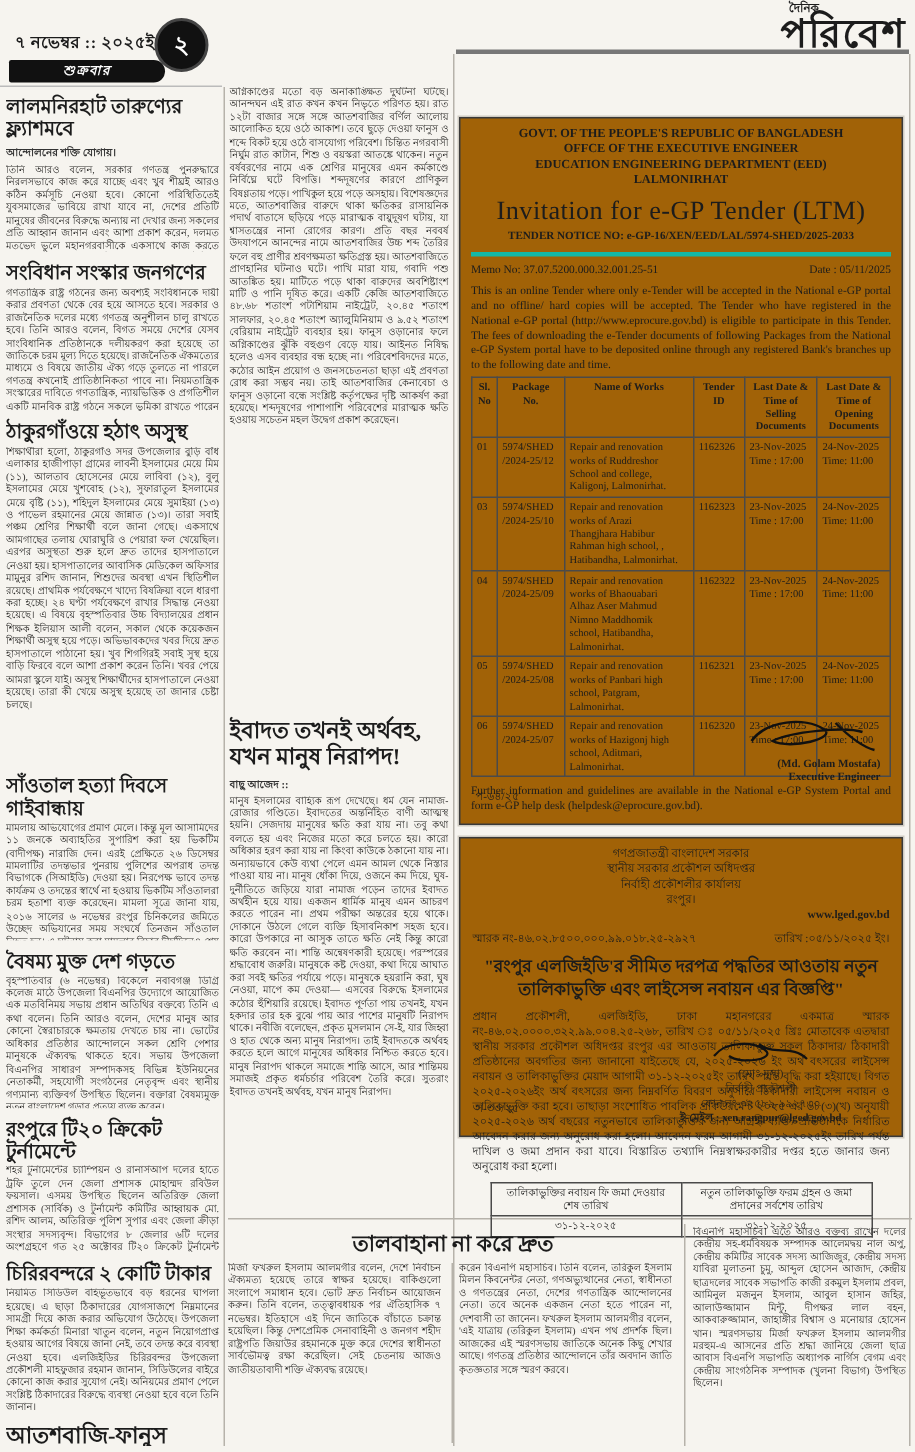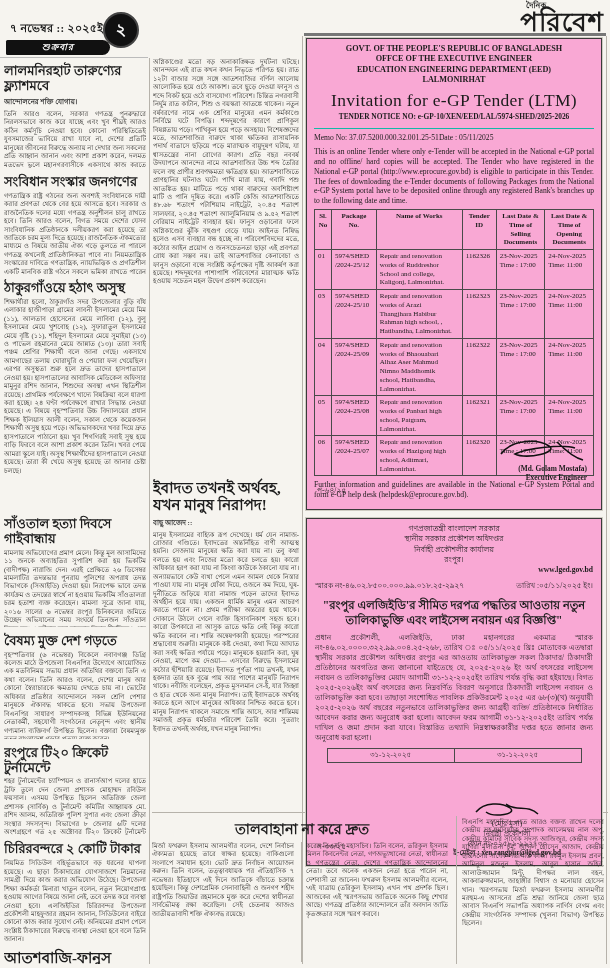--- a/index.html
+++ b/index.html
@@ -23,36 +23,36 @@
   
   .headline{font-weight:bold;font-size:13px;line-height:1.15;margin:4px 0 2px 0;}
   .headline.center{text-align:left;}
   .headline.big{font-size:15px;}
   .byline{font-size:7px;font-weight:bold;margin:1px 0 2px 0;color:#333;}
   .body-txt{font-size:6.6px;line-height:1.28;text-align:justify;color:#2b2a28;
         overflow:hidden;word-break:break-word;}
   .col{position:absolute;overflow:hidden;}
   .article{overflow:hidden;margin-bottom:3px;}
   
-  .notice-box{position:absolute;background:#f9a8d4;border:1px solid #3a3a3a;box-shadow:0 0 0 1px #cfcbc2;}
+  .notice-box{position:absolute;background:#a16207;border:1px solid #3a3a3a;box-shadow:0 0 0 1px #cfcbc2;margin-top:40px;}
   .tn{left:306px;top:38px;width:296px;height:472px;padding:5px 7px;box-sizing:border-box;}
   .tn .org{font-size:8.2px;font-weight:bold;text-align:center;line-height:1.25;}
   .tn-title{font-size:17.5px;text-align:center;margin-top:5px;letter-spacing:.3px;}
   .tn-no{font-size:7.4px;font-weight:bold;text-align:center;margin-top:1px;}
-  .tn-memo{display:flex;font-size:7.6px;margin-top:7px;border-top:1px solid #14b8a6;padding-top:4px;}
+  .tn-memo{display:flex;justify-content:space-between;font-size:7.6px;margin-top:7px;border-top:3px solid #14b8a6;padding-top:4px;}
   .tn-body{font-size:7.6px;text-align:justify;line-height:1.3;margin-top:5px;}
   table.tn-table{border-collapse:collapse;width:100%;margin-top:3px;font-size:7px;}
   table.tn-table th,table.tn-table td{border:1px solid #4a4a4a;padding:2px 3px;vertical-align:top;
         text-align:left;white-space:pre-line;line-height:1.25;}
   table.tn-table th{text-align:center;font-weight:bold;}
   .tn-footer{font-size:7.6px;text-align:justify;line-height:1.3;margin-top:4px;}
   .sig-block{position:absolute;right:14px;bottom:26px;text-align:right;font-size:7.4px;font-weight:bold;line-height:1.3;}
   .ref-mark{position:absolute;left:10px;bottom:12px;font-size:7.5px;}
   
-  .lg{left:306px;top:518px;width:296px;height:348px;padding:5px 8px;box-sizing:border-box;font-size:7.4px;}
+  .lg{left:306px;top:518px;width:296px;height:200px;padding:5px 8px;box-sizing:border-box;font-size:7.4px;}
   .lg .org{ text-align:center;line-height:1.35;font-size:7.6px;}
   .lg .memo-row{display:flex;justify-content:space-between;margin-top:5px;gap:12px;}
   .lg-title{font-weight:bold;font-size:11.5px;text-align:center;line-height:1.3;margin-top:6px;}
   .lg-body{text-align:justify;line-height:1.35;margin-top:5px;}
   table.lg-table{border-collapse:collapse;margin:5px auto 0 auto;font-size:7px;}
   table.lg-table td{border:1px solid #4a4a4a;padding:2px 4px;text-align:center;line-height:1.25;width:118px;}
   .lg-sig{position:absolute;right:40px;bottom:6px;text-align:center;font-size:7.2px;line-height:1.35;}
   .lg-sig .email{font-weight:bold;}
   .sig-svg{display:block;margin:0 auto;}
   
@@ -126,21 +126,21 @@
     <div class="byline">বাছু আজেদ ::</div>
     <div class="body-txt" style="height:268px;">মানুষ ইসলামের বাহ্যিক রূপ দেখেছে। ধর্ম যেন নামাজ-রোজার গণ্ডিতে। ইবাদতের অন্তর্নিহিত বাণী আত্মস্থ হয়নি। সেজদায় মানুষের ক্ষতি করা যায় না। তবু কথা বলতে হয় এবং নিজের মতো করে চলতে হয়। কারো অধিকার হরণ করা যায় না কিংবা কাউকে ঠকানো যায় না। অন্যায়ভাবে কেউ ব্যথা পেলে এমন আমল থেকে নিস্তার পাওয়া যায় না। মানুষ ধোঁকা দিয়ে, ওজনে কম দিয়ে, ঘুষ-দুর্নীতিতে জড়িয়ে যারা নামাজ পড়েন তাদের ইবাদত অর্থহীন হয়ে যায়। একজন ধার্মিক মানুষ এমন আচরণ করতে পারেন না। প্রথম পরীক্ষা অন্তরের হয়ে থাকে। দোকানে উঠলে গেলে ব্যক্তি হিসাবনিকাশ সহজ হবে। কারো উপকারে না আসুক তাতে ক্ষতি নেই কিন্তু কারো ক্ষতি করবেন না। শান্তি অন্বেষণকারী হয়েছে। পরস্পরের শ্রদ্ধাবোধ জরুরি। মানুষকে কষ্ট দেওয়া, কথা দিয়ে আঘাত করা সবই ক্ষতির পর্যায়ে পড়ে। মানুষকে হয়রানি করা, ঘুষ নেওয়া, মাপে কম দেওয়া— এসবের বিরুদ্ধে ইসলামের কঠোর হুঁশিয়ারি রয়েছে। ইবাদত পূর্ণতা পায় তখনই, যখন হকদার তার হক বুঝে পায় আর পাশের মানুষটি নিরাপদ থাকে। নবীজি বলেছেন, প্রকৃত মুসলমান সে-ই, যার জিহ্বা ও হাত থেকে অন্য মানুষ নিরাপদ। তাই ইবাদতকে অর্থবহ করতে হলে আগে মানুষের অধিকার নিশ্চিত করতে হবে। মানুষ নিরাপদ থাকলে সমাজে শান্তি আসে, আর শান্তিময় সমাজই প্রকৃত ধর্মচর্চার পরিবেশ তৈরি করে। সুতরাং ইবাদত তখনই অর্থবহ, যখন মানুষ নিরাপদ।</div>
   </div>
 
   <div class="notice-box tn">
     <div class="org">GOVT. OF THE PEOPLE'S REPUBLIC OF BANGLADESH</div>
     <div class="org">OFFCE OF THE EXECUTIVE ENGINEER</div>
     <div class="org">EDUCATION ENGINEERING DEPARTMENT (EED)</div>
     <div class="org">LALMONIRHAT</div>
     <div class="tn-title">Invitation for e-GP Tender (LTM)</div>
-    <div class="tn-no">TENDER NOTICE NO: e-GP-10/XEN/EED/LAL/5974-SHED/2025-2026</div>
+    <div class="tn-no">TENDER NOTICE NO: e-GP-16/XEN/EED/LAL/5974-SHED/2025-2033</div>
     <div class="tn-memo">
       <span>Memo No: 37.07.5200.000.32.001.25-51</span>
       <span>Date : 05/11/2025</span>
     </div>
     <div class="tn-body">This is an online Tender where only e-Tender will be accepted in the National e-GP portal and no offline/ hard copies will be accepted. The Tender who have registered in the National e-GP portal (http://www.eprocure.gov.bd) is eligible to participate in this Tender. The fees of downloading the e-Tender documents of following Packages from the National e-GP System portal have to be deposited online through any registered Bank's branches up to the following date and time.</div>
     <table class="tn-table">
       <thead>
           <tr>
             <th>Sl.
 No</th>
@@ -253,20 +253,24 @@
     <div class="org">রংপুর।</div>
     <div class="org" style="font-weight:bold;text-align:right;">www.lged.gov.bd</div>
     <div class="memo-row">
       <span>স্মারক নং-৪৬.০২.৮৫০০.০০০.৯৯.০১৮.২৫-২৯২৭</span>
       <span>তারিখ :০৫/১১/২০২৫ ইং।</span>
     </div>
     <div class="lg-title">"রংপুর এলজিইডি'র সীমিত দরপত্র পদ্ধতির আওতায় নতুন তালিকাভুক্তি এবং লাইসেন্স নবায়ন এর বিজ্ঞপ্তি"</div>
     <div class="lg-body">প্রধান প্রকৌশলী, এলজিইডি, ঢাকা মহানগরের একমাত্র স্মারক নং-৪৬.০২.০০০০.৩২২.৯৯.০০৪.২৫-২৬৮, তারিখ ঃ ০৫/১১/২০২৫ খ্রিঃ মোতাবেক এতদ্বারা স্থানীয় সরকার প্রকৌশল অধিদপ্তর রংপুর এর আওতায় তালিকাভুক্ত সকল ঠিকাদার/ ঠিকাদারী প্রতিষ্ঠানের অবগতির জন্য জানানো যাইতেছে যে, ২০২৫-২০২৬ ইং অর্থ বৎসরের লাইসেন্স নবায়ন ও তালিকাভুক্তির মেয়াদ আগামী ৩১-১২-২০২৫ইং তারিখ পর্যন্ত বৃদ্ধি করা হইয়াছে। বিগত ২০২৫-২০২৬ইং অর্থ বৎসরের জন্য নিম্নবর্ণিত বিবরণ অনুসারে ঠিকাদারী লাইসেন্স নবায়ন ও তালিকাভুক্তি করা হবে। তাছাড়া সংশোধিত পাবলিক প্রকিউরমেন্ট ২০২৫ এর ৬৮(৩)(খ) অনুযায়ী ২০২৫-২০২৬ অর্থ বছরের নতুনভাবে তালিকাভুক্তির জন্য আগ্রহী ব্যক্তি/ প্রতিষ্ঠানকে নির্ধারিত আবেদন করার জন্য অনুরোধ করা হলো। আবেদন ফরম আগামী ৩১-১২-২০২৫ইং তারিখ পর্যন্ত দাখিল ও জমা প্রদান করা যাবে। বিস্তারিত তথ্যাদি নিম্নস্বাক্ষরকারীর দপ্তর হতে জানার জন্য অনুরোধ করা হলো।</div>
     <table class="lg-table">
       <tbody>
+          <tr>
+        <td>তালিকাভুক্তির নবায়ন ফি জমা দেওয়ার শেষ তারিখ</td>
+        <td>নতুন তালিকাভুক্তি ফরম গ্রহন ও জমা প্রদানের সর্বশেষ তারিখ</td>
+      </tr>
       <tr>
         <td>৩১-১২-২০২৫</td>
         <td>৩১-১২-২০২৫</td>
       </tr>
     </tbody>
       </table>
     <div class="lg-sig">
       <svg class="sig-svg" width="70" height="20" viewBox="0 0 70 20">
         <path d="M4 12 C12 2, 30 2, 38 8 C46 14, 22 18, 14 12 M34 4 C44 12, 56 4, 66 14" fill="none" stroke="#111" stroke-width="1.5"></path>
       </svg>

